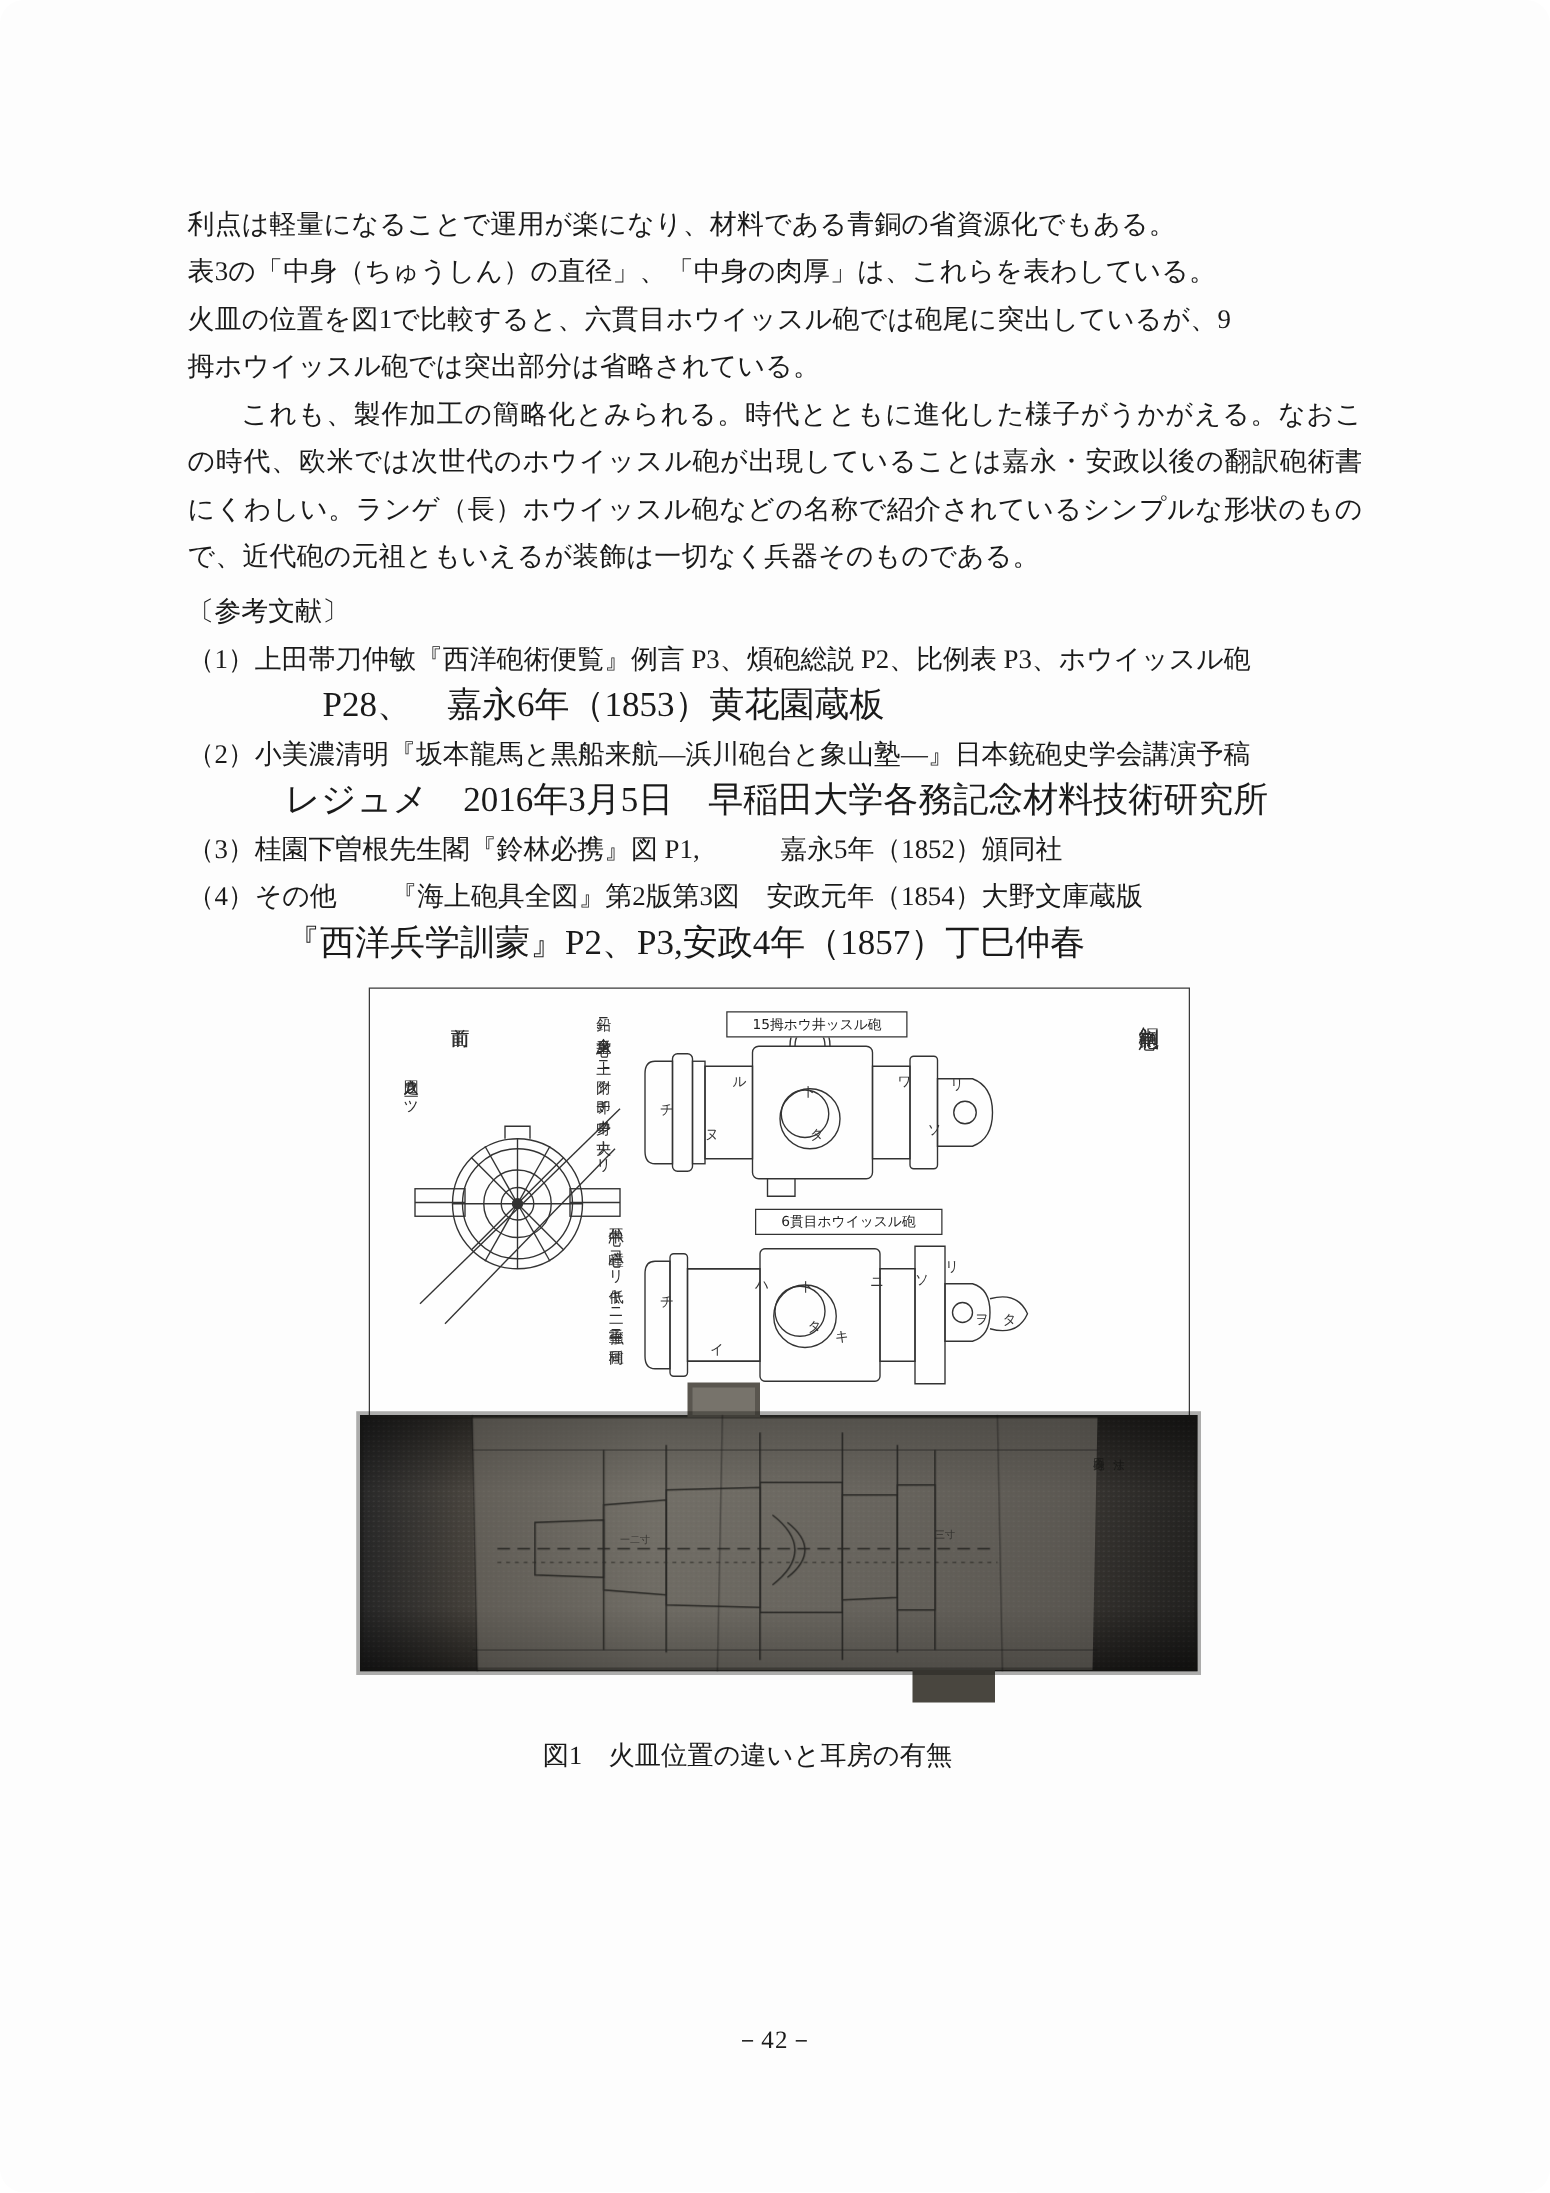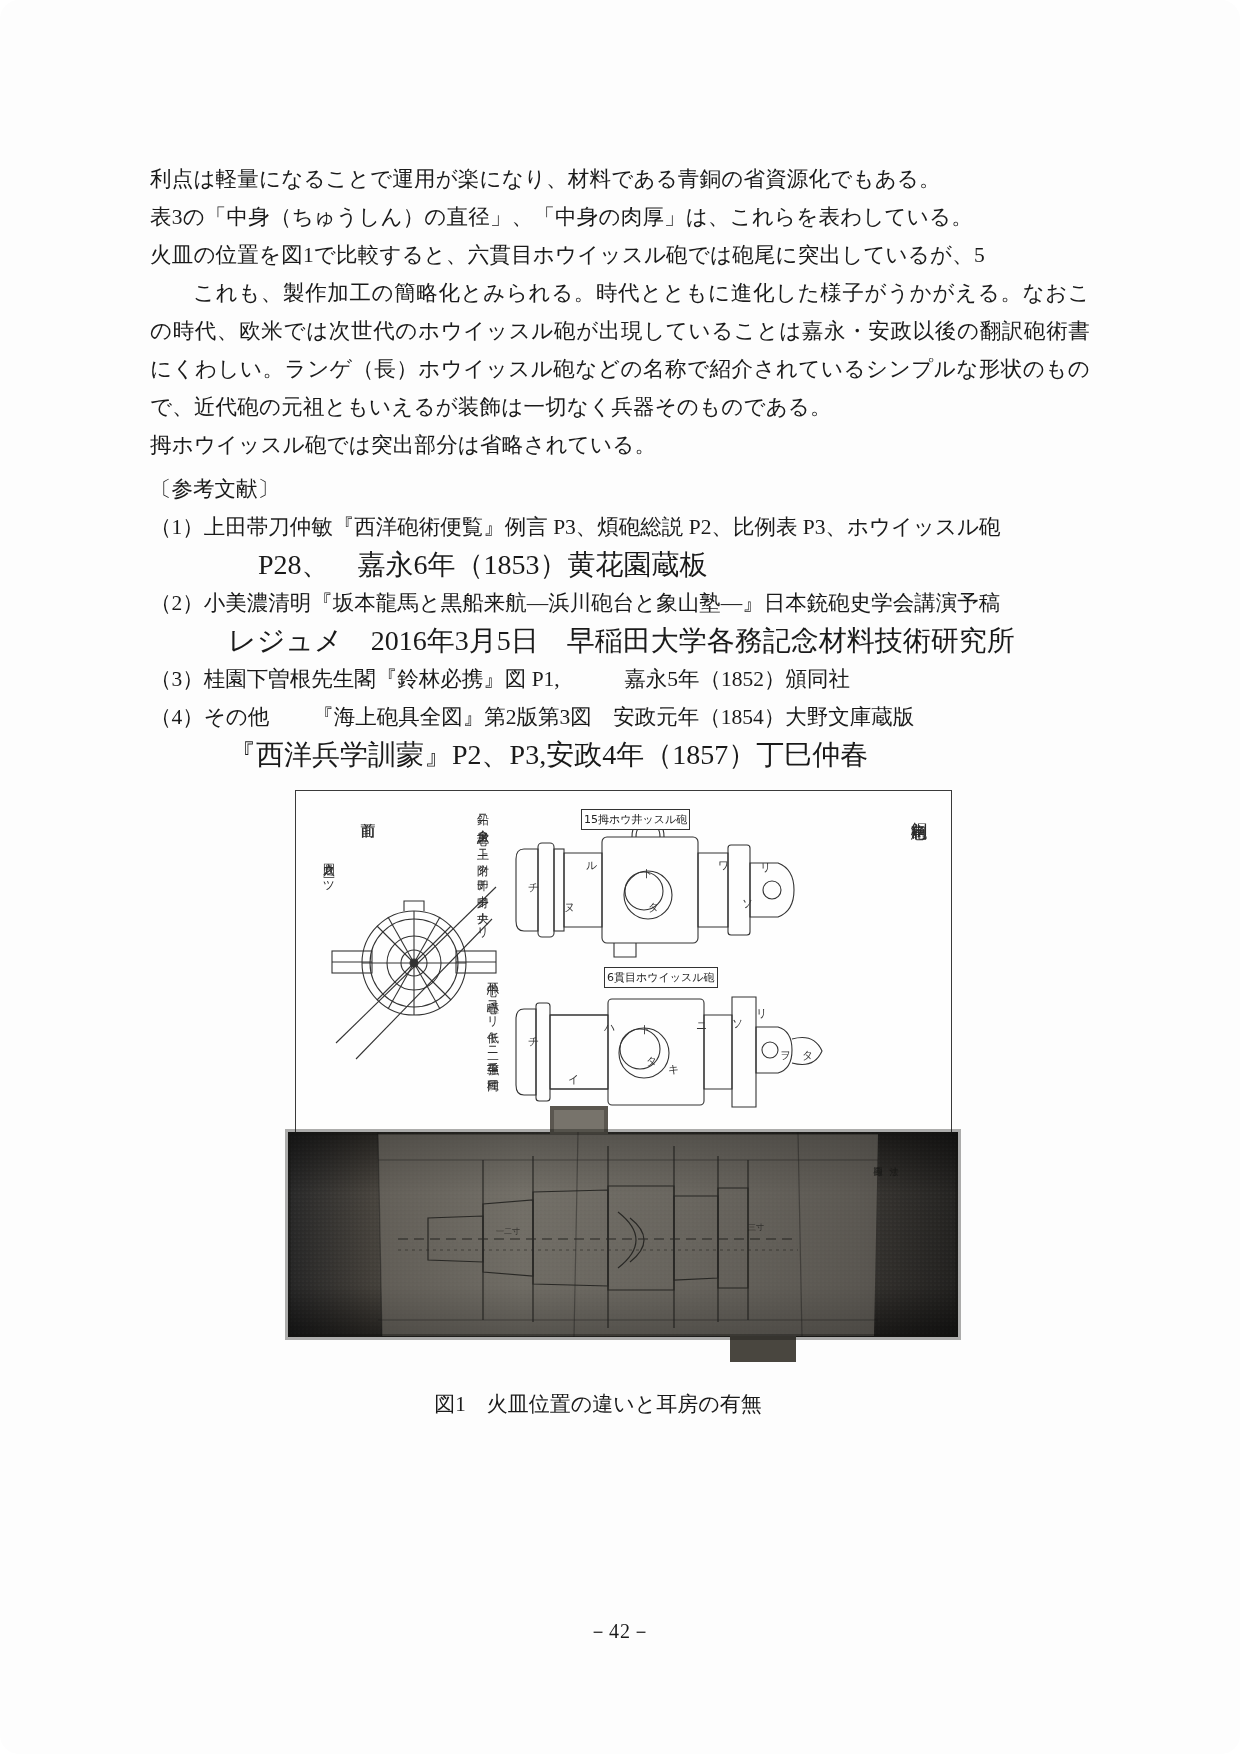--- a/index.html
+++ b/index.html
@@ -108,39 +108,39 @@
     color: #2b2b2b;
     position: absolute;
     letter-spacing: 1px;
   }
   .boxlabel {
     position: absolute;
     border: 1px solid #333;
     background: #fff;
     font-family: "DejaVu Sans", sans-serif;
     font-size: 11px;
-    padding: 2px 2px;
+    padding: 2px 20px;
     white-space: nowrap;
     color: #222;
   }
   svg { display: block; }
 </style>
 </head>
 <body>
 
 <div class="page">
 
   <div class="content">
 
     <p class="para">利点は軽量になることで運用が楽になり、材料である青銅の省資源化でもある。</p>
     <p class="para">表3の「中身（ちゅうしん）の直径」、「中身の肉厚」は、これらを表わしている。</p>
-    <p class="para">火皿の位置を図1で比較すると、六貫目ホウイッスル砲では砲尾に突出しているが、5</p>
+    <p class="para">火皿の位置を図1で比較すると、六貫目ホウイッスル砲では砲尾に突出しているが、9</p>
+    <p class="para">拇ホウイッスル砲では突出部分は省略されている。</p>
+
     <p class="para indent">これも、製作加工の簡略化とみられる。時代とともに進化した様子がうかがえる。なおこの時代、欧米では次世代のホウイッスル砲が出現していることは嘉永・安政以後の翻訳砲術書にくわしい。ランゲ（長）ホウイッスル砲などの名称で紹介されているシンプルな形状のもので、近代砲の元祖ともいえるが装飾は一切なく兵器そのものである。</p>
-
-    <p class="para">拇ホウイッスル砲では突出部分は省略されている。</p>
 
     <div class="refs-title">〔参考文献〕</div>
 
     <div>
       <span class="ref-row">
         <span>（1）</span><span>上田帯刀仲敏『西洋砲術便覧』例言 P3、煩砲総説 P2、比例表 P3、ホウイッスル砲</span>
       </span>
       <span class="ref-cont deep">P28、　嘉永6年（1853）黄花園蔵板</span>
     </div>
 

